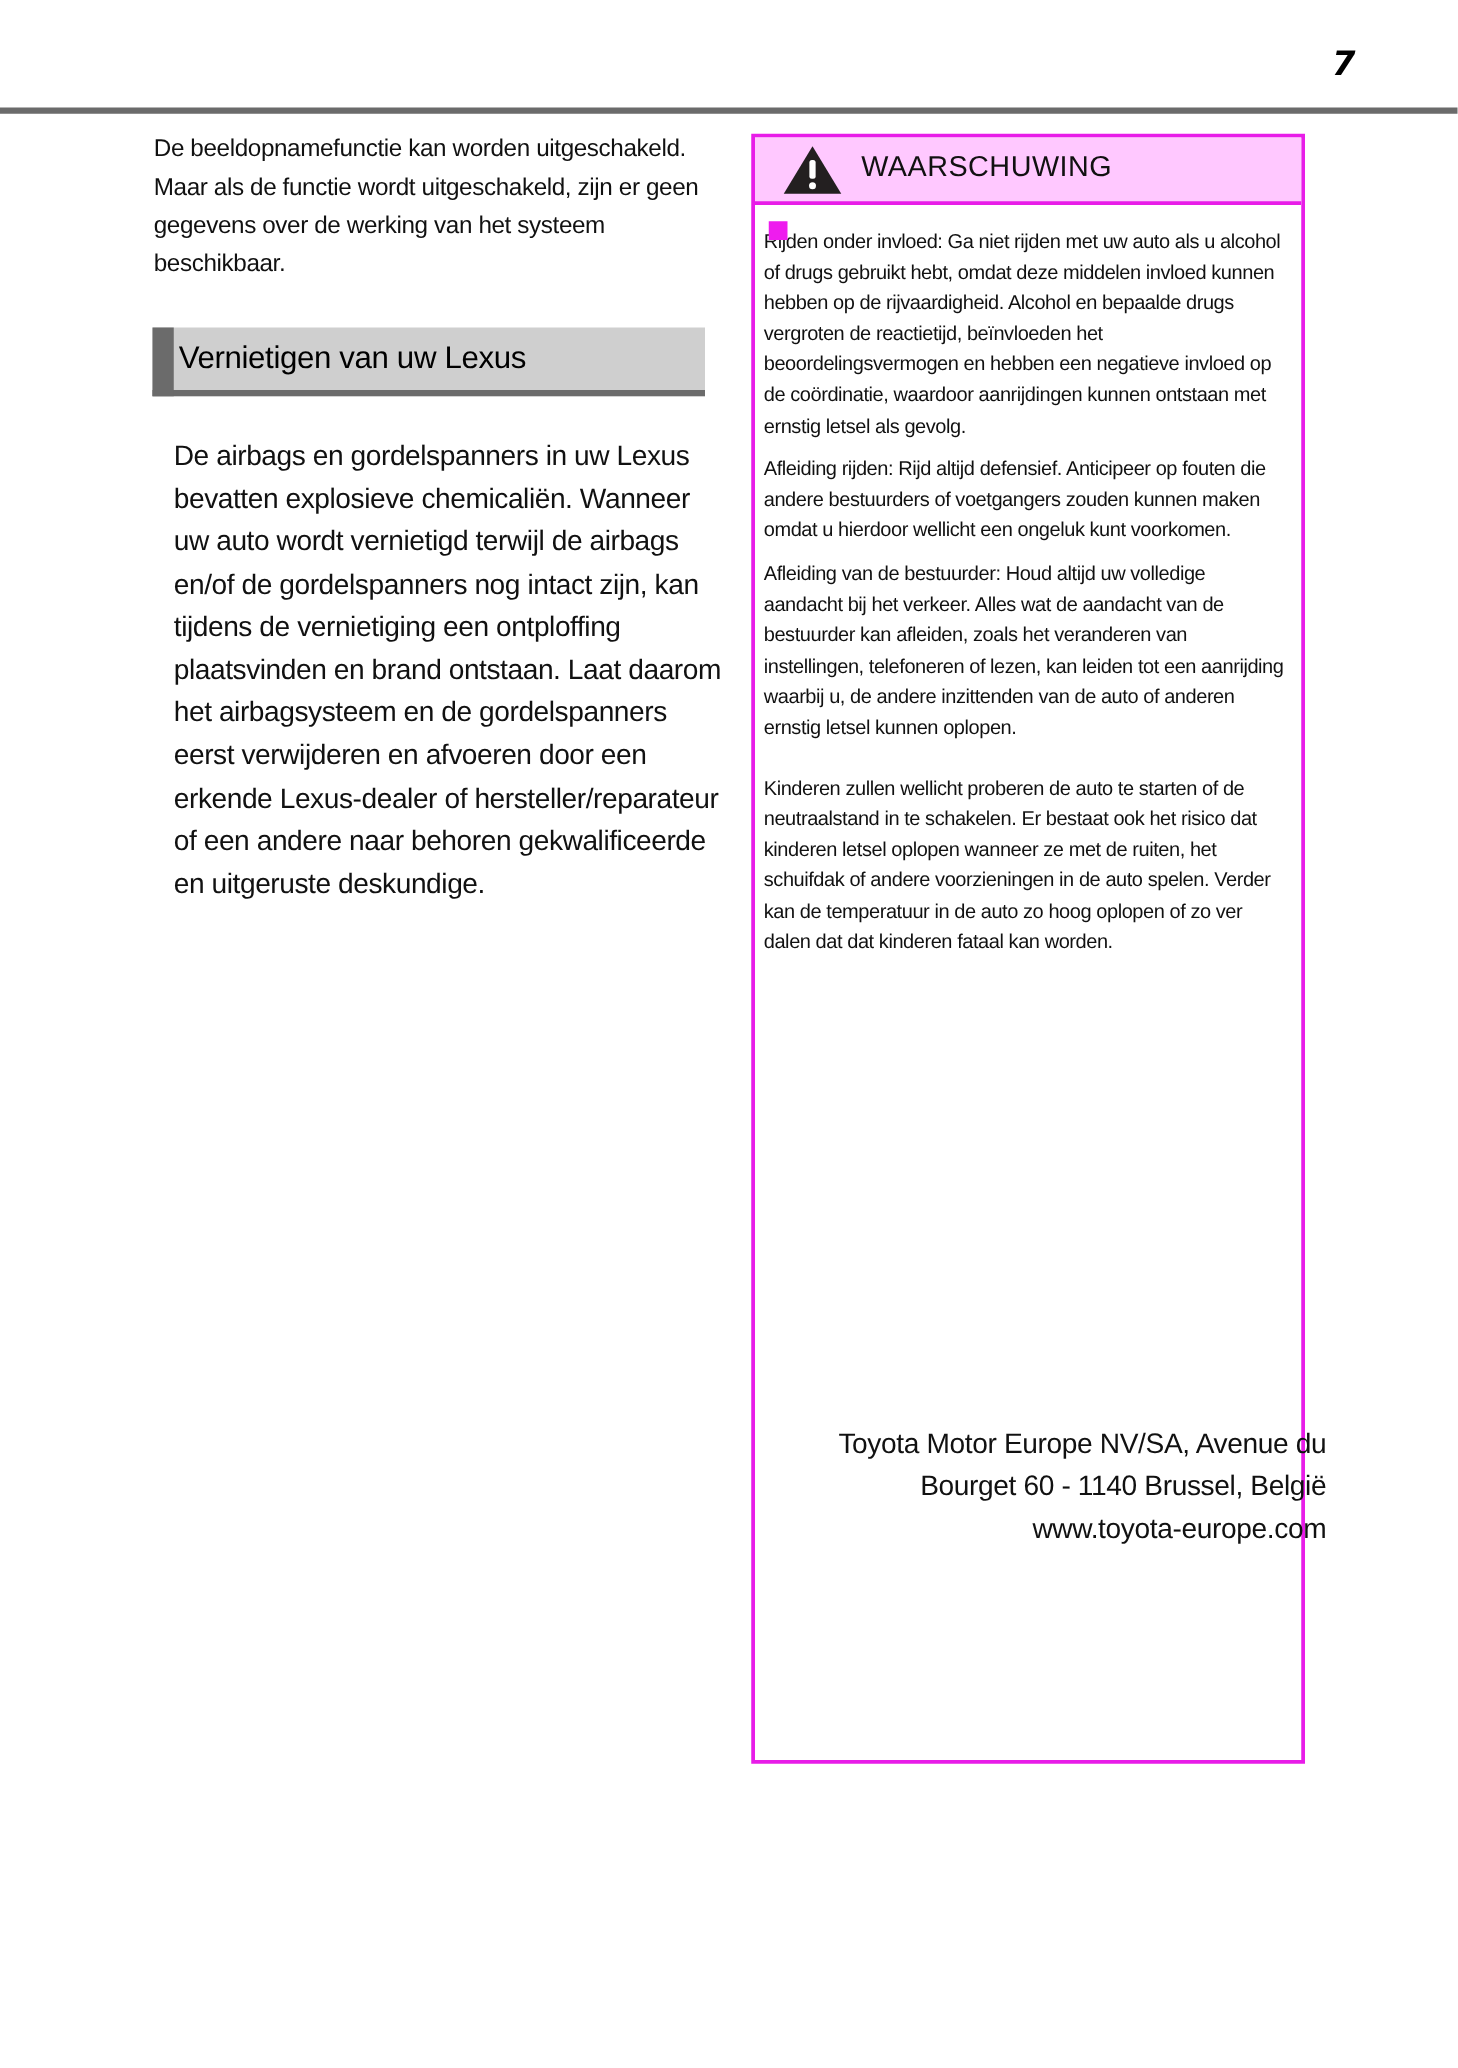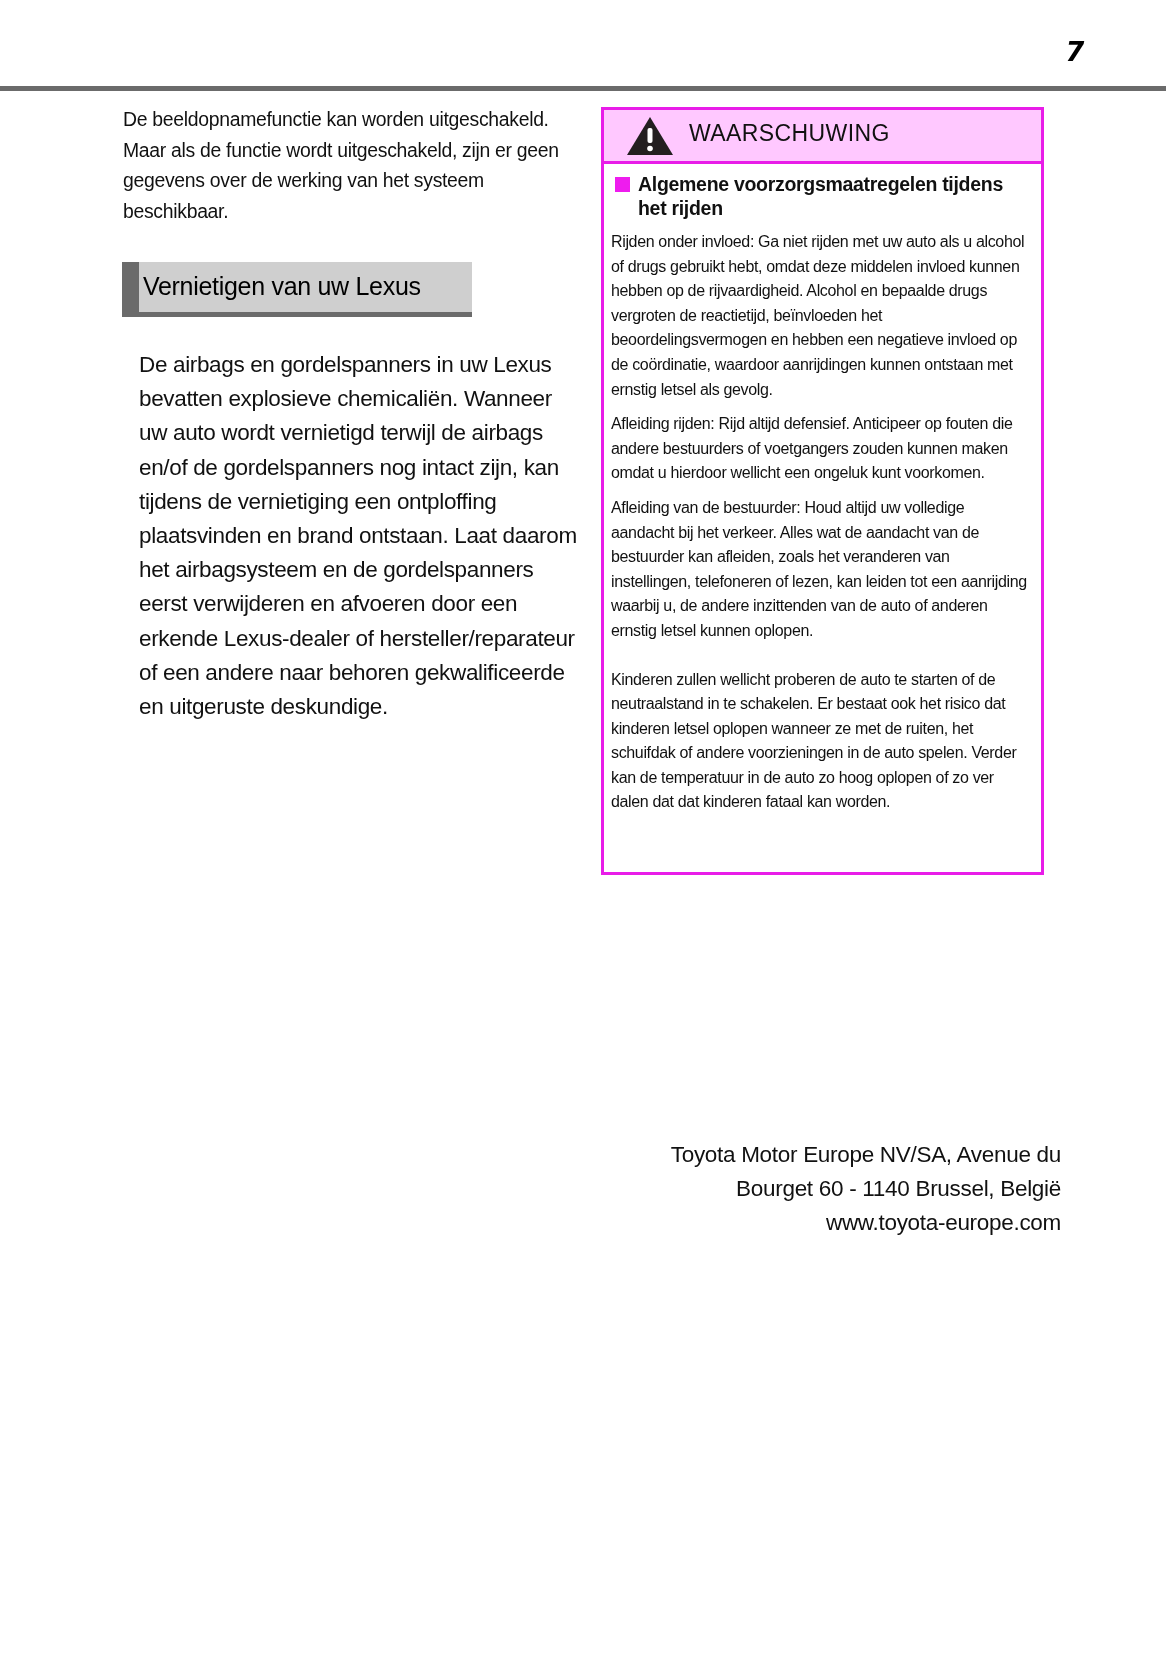--- a/index.html
+++ b/index.html
@@ -12,34 +12,34 @@
       font-family: "DejaVu Sans", sans-serif; font-weight: bold; font-style: italic;
       font-size: 27px; color: #000; text-align: center;
     }
     .top-rule { position: absolute; top: 86px; left: 0; width: 1166px; height: 5px; background: #6b6b6b; }
 
     .left-col { position: absolute; left: 123px; width: 440px; }
     .intro-text {
       top: 104px; font-size: 19.4px; line-height: 30.6px; letter-spacing: -0.3px; margin: 0;
     }
     .section-heading {
-      position: absolute; top: 262px; left: 122px; width: 350px; height: 55px;
+      position: absolute; top: 262px; left: 122px; width: 442px; height: 55px;
       background: #cfcfcf; border-left: 17px solid #6b6b6b; border-bottom: 5px solid #6b6b6b;
       box-sizing: border-box;
     }
     .section-heading span {
       position: absolute; left: 4px; top: 10px; font-size: 25px; font-weight: normal;
       letter-spacing: -0.3px; color: #000;
     }
     .body-text {
       top: 332px; font-size: 22.5px; line-height: 34.2px; letter-spacing: -0.35px; margin: 16px;
     }
 
     .warning-box {
-      position: absolute; left: 601px; top: 107px; width: 443px; height: 768px;
+      position: absolute; left: 601px; top: 107px; width: 443px; height: 1304px;
       border: 3px solid #e81ce8; box-sizing: border-box; background: #fff;
     }
     .warning-header {
       position: absolute; left: 0; top: 0; right: 0; height: 51px;
       background: #ffc8ff; border-bottom: 3px solid #e81ce8;
     }
     .warning-icon { position: absolute; left: 22px; top: 6px; width: 48px; height: 40px; }
     .warning-title {
       position: absolute; left: 85px; top: 10px; font-size: 23px; letter-spacing: 0.4px; color: #111;
     }
@@ -76,21 +76,20 @@
       <polygon points="24,1 47,39 1,39" fill="#231f20"></polygon>
       <rect x="21.5" y="12" width="5" height="15" rx="2" fill="#ffffff"></rect>
       <circle cx="24" cy="32.5" r="2.8" fill="#ffffff"></circle>
     </svg>
     <span class="warning-title">WAARSCHUWING</span>
   </div>
 
   <div class="warning-content">
     <div class="sub-heading">
       <span class="bullet"></span>
-      <span>Algemene voorzorgsmaatregelen tijdens het rijden</span>
     </div>
     <p class="para">Rijden onder invloed: Ga niet rijden met uw auto als u alcohol of drugs gebruikt hebt, omdat deze middelen invloed kunnen hebben op de rijvaardigheid. Alcohol en bepaalde drugs vergroten de reactietijd, beïnvloeden het beoordelingsvermogen en hebben een negatieve invloed op de coördinatie, waardoor aanrijdingen kunnen ontstaan met ernstig letsel als gevolg.</p>
     <p class="para">Afleiding rijden: Rijd altijd defensief. Anticipeer op fouten die andere bestuurders of voetgangers zouden kunnen maken omdat u hierdoor wellicht een ongeluk kunt voorkomen.</p>
     <p class="para">Afleiding van de bestuurder: Houd altijd uw volledige aandacht bij het verkeer. Alles wat de aandacht van de bestuurder kan afleiden, zoals het veranderen van instellingen, telefoneren of lezen, kan leiden tot een aanrijding waarbij u, de andere inzittenden van de auto of anderen ernstig letsel kunnen oplopen.</p>
     <div class="gap"></div>
     <p class="para">Kinderen zullen wellicht proberen de auto te starten of de neutraalstand in te schakelen. Er bestaat ook het risico dat kinderen letsel oplopen wanneer ze met de ruiten, het schuifdak of andere voorzieningen in de auto spelen. Verder kan de temperatuur in de auto zo hoog oplopen of zo ver dalen dat dat kinderen fataal kan worden.</p>
   </div>
 </div>
 
 <div class="footer-address">

